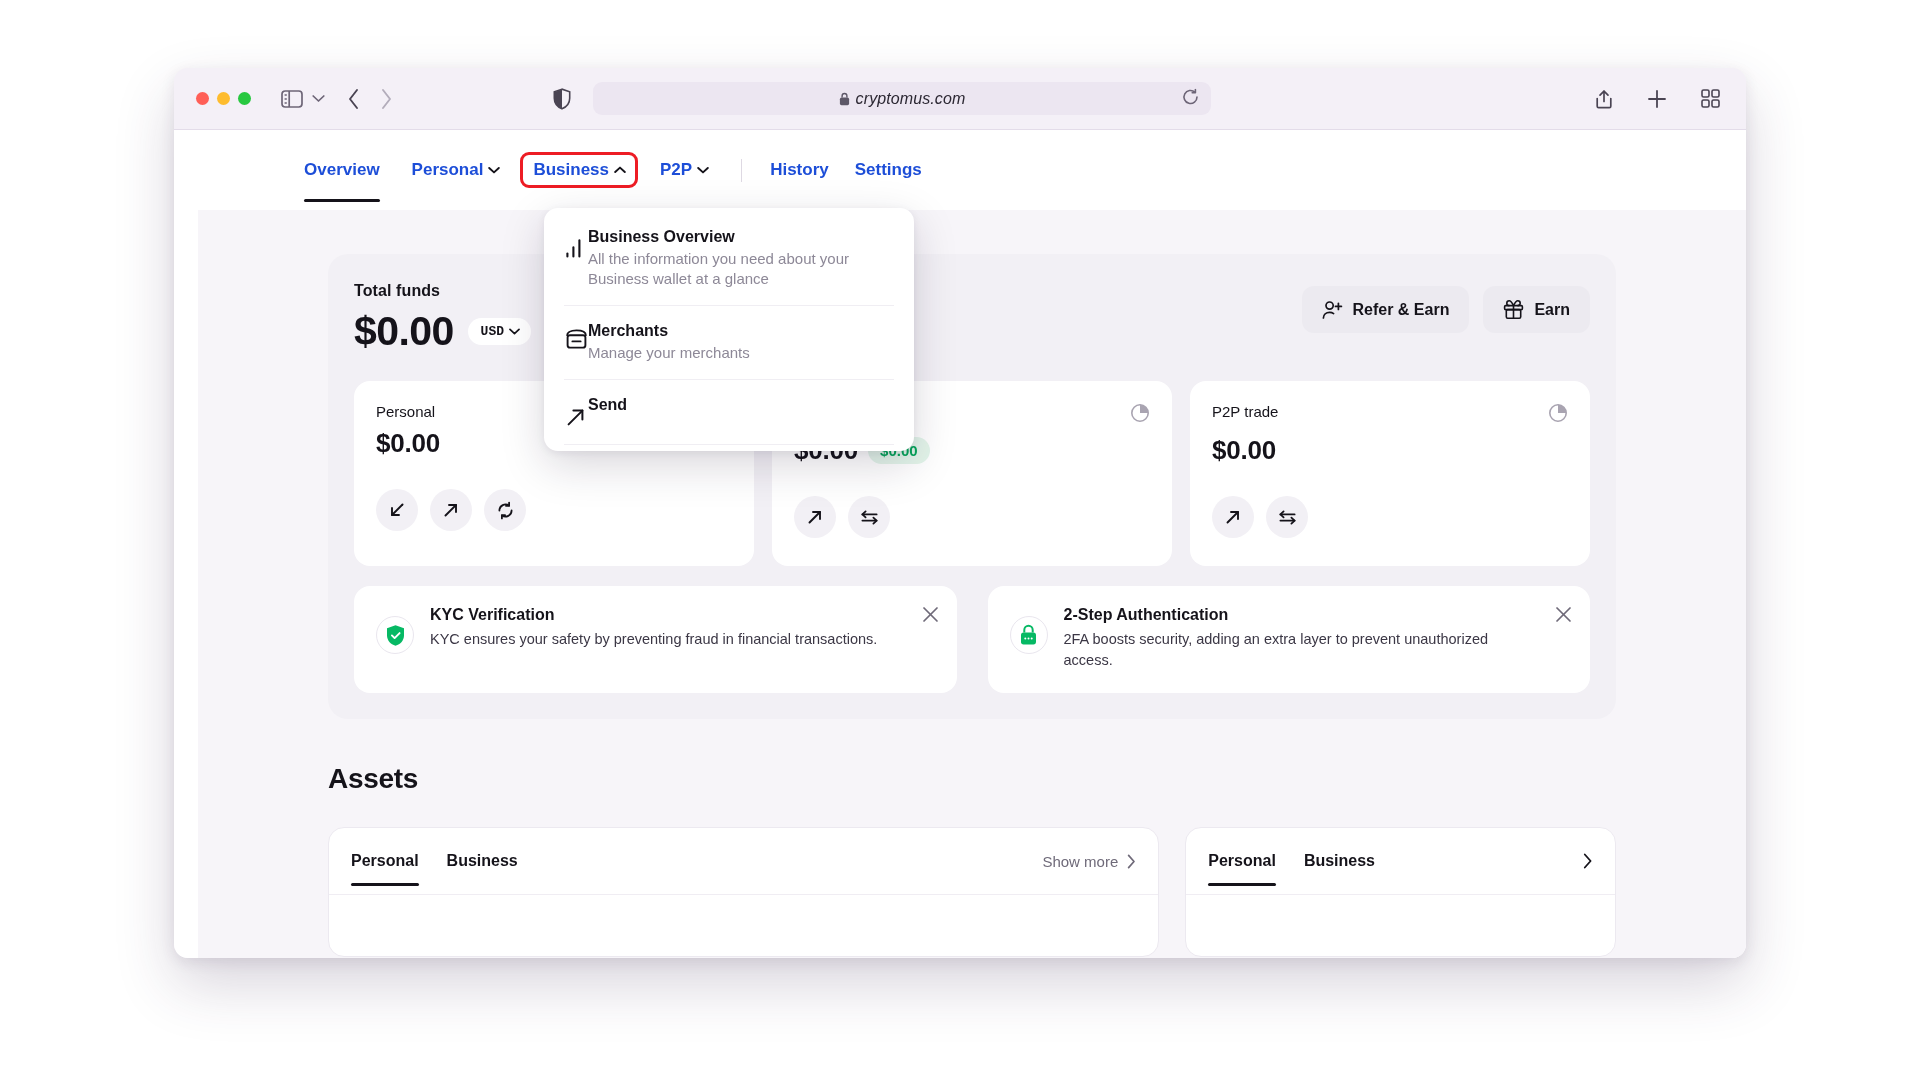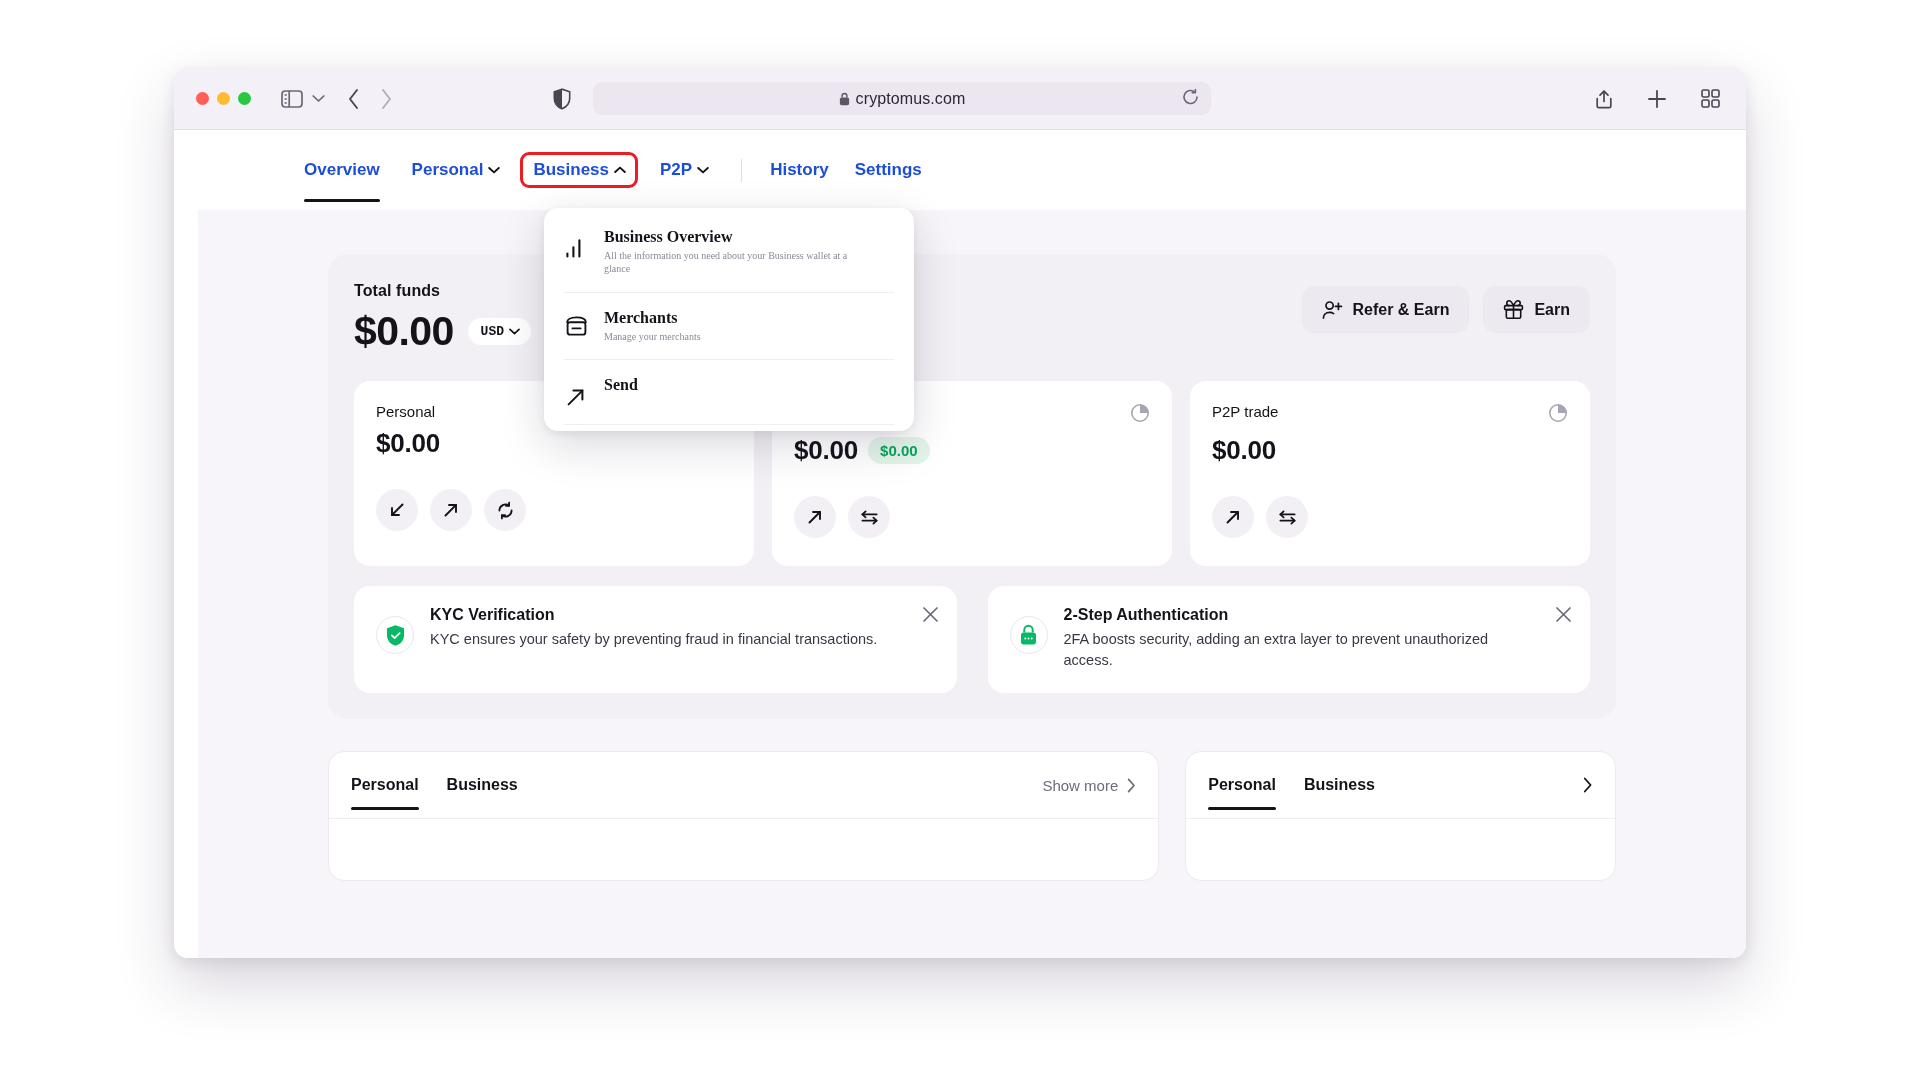--- a/index.html
+++ b/index.html
@@ -56,21 +56,21 @@
     height: 33px;
     border-radius: 9px;
     background: #ece6f1;
     display: flex;
     align-items: center;
     justify-content: center;
     position: relative;
   }
   #url-wrap {
     display: flex; align-items: center; gap: 6px;
-    font-size: 16px; color: #2c2833; letter-spacing: .1px;
+    font-size: 16px; color: #2c2833; letter-spacing: .1px; font-style: italic;
   }
   #reload-icon {
     position: absolute; right: 12px; top: 50%; transform: translateY(-50%);
     color: #6d6577;
   }
 
   #titlebar-right {
     margin-left: auto; margin-right: 26px;
     display: flex; align-items: center; gap: 34px;
   }
@@ -295,36 +295,35 @@
     top: 78px;
     width: 370px;
     background: #ffffff;
     border-radius: 14px;
     box-shadow: 0 14px 44px rgba(30,20,50,0.17), 0 2px 8px rgba(30,20,50,0.07);
     padding: 4px 0 6px 0;
     z-index: 50;
   }
   .dd-item {
     display: flex;
-    gap: 16px;
+    gap: 0;
     padding: 16px 22px 16px 20px;
     cursor: pointer;
     align-items: flex-start;
-    font-family: Liberation Serif, serif;
   }
   .dd-ico {
     flex: 0 0 24px;
     display: flex; align-items: center; justify-content: center;
     color: #15131a;
     margin-top: 16px;
   }
   .dd-item.two-line .dd-ico { margin-top: 10px; }
   .dd-item.one-line .dd-ico { margin-top: 6px; }
   .dd-title { font-size: 16px; font-weight: bold; color: #15131a; }
-  .dd-sub { font-size: 10px; color: #8d8897; line-height: 1.33; margin-top: 3px; max-width: 262px; }
+  .dd-sub { font-size: 15px; color: #8d8897; line-height: 1.33; margin-top: 3px; max-width: 262px; }
   .dd-sep { height: 1px; background: #f0eef3; margin: 0 20px; }
 </style>
 </head>
 <body>
 
 <div id="browser-window">
 
   <div id="titlebar">
     <div class="traffic-lights">
       <div class="tl red"></div>
@@ -649,20 +648,21 @@
             <button class="notice-close">
               <svg width="17" height="17" viewBox="0 0 17 17" fill="none">
                 <line x1="2" y1="2" x2="15" y2="15" stroke="#6f6a79" stroke-width="1.7" stroke-linecap="round"></line>
                 <line x1="15" y1="2" x2="2" y2="15" stroke="#6f6a79" stroke-width="1.7" stroke-linecap="round"></line>
               </svg>
             </button>
           </div>
         </div>
       </div>
 
+      <div id="assets-title">Assets</div>
 
       <div id="assets-grid">
 
         <div class="asset-card">
           <div class="asset-tabs">
             <div class="asset-tab">
               <span>Personal</span>
               <div class="tab-underline"></div>
             </div>
             <div class="asset-tab inactive">

